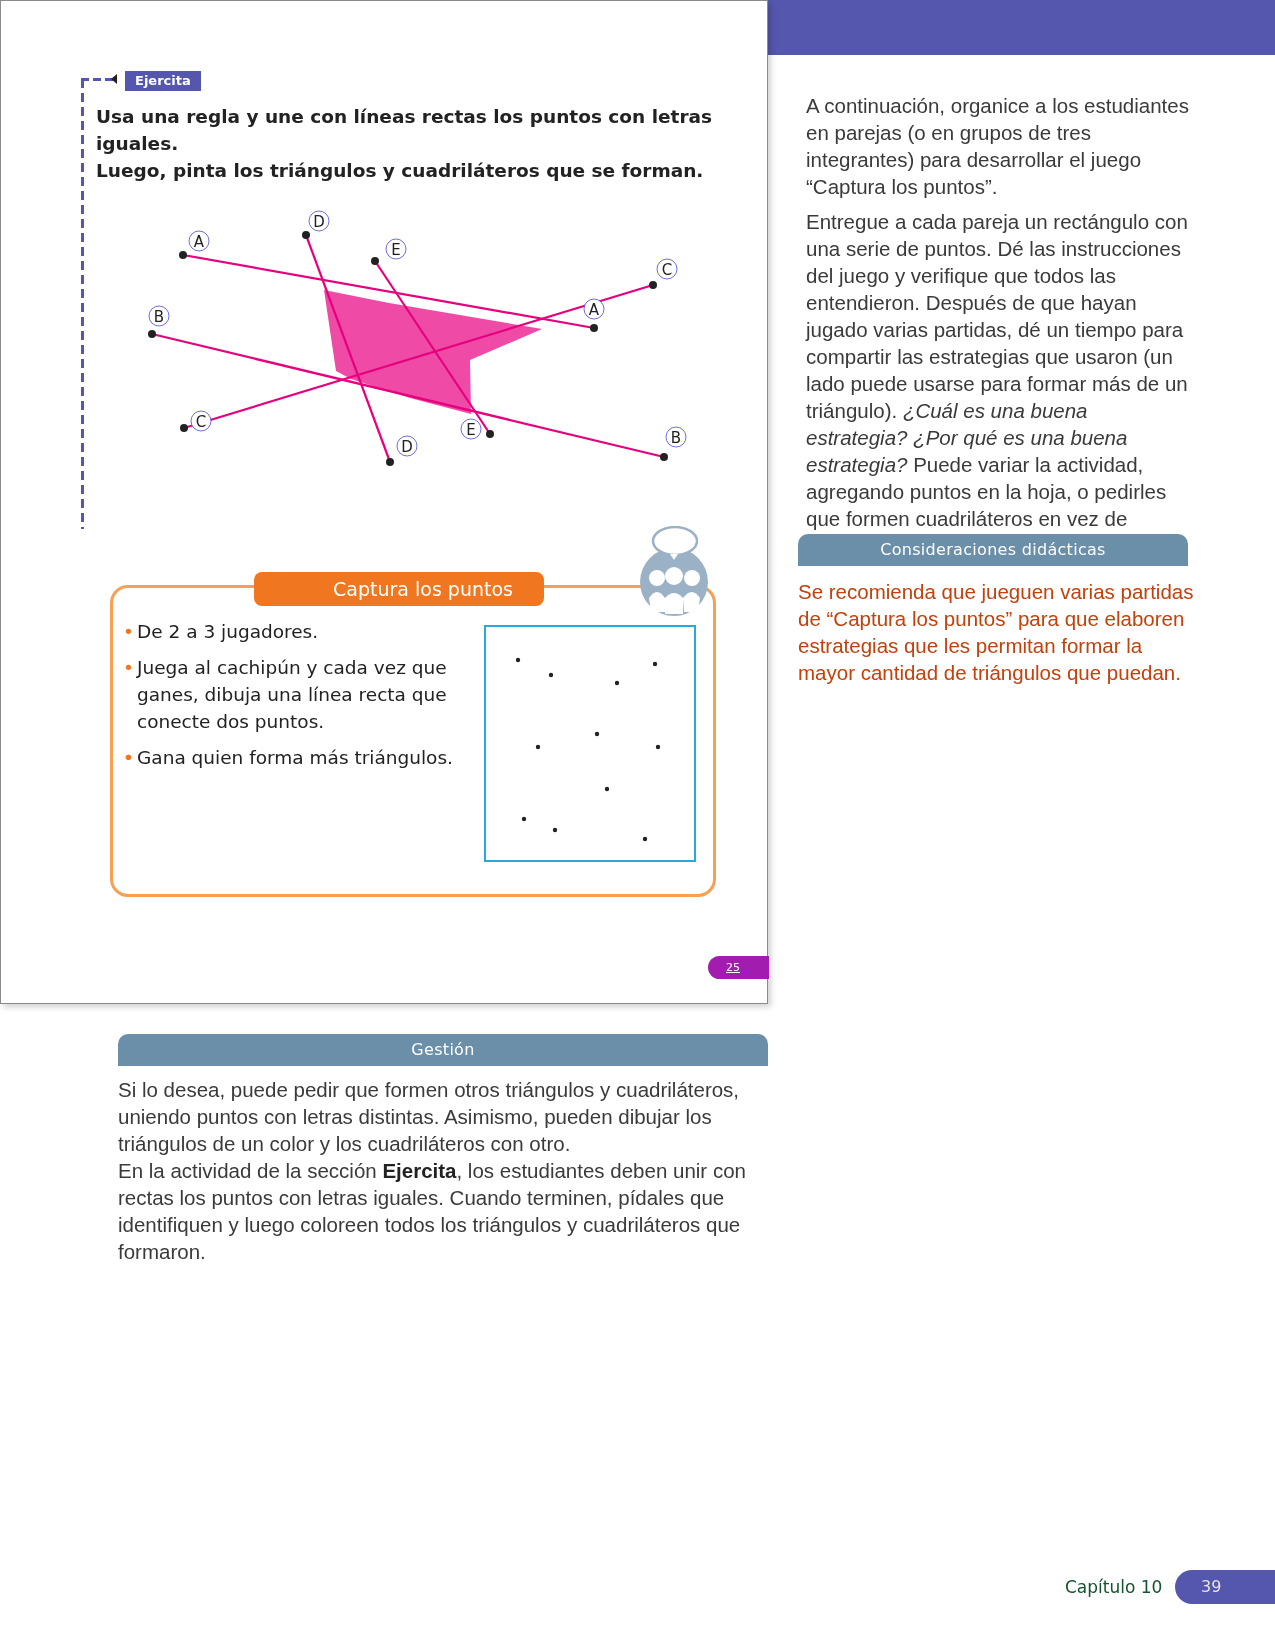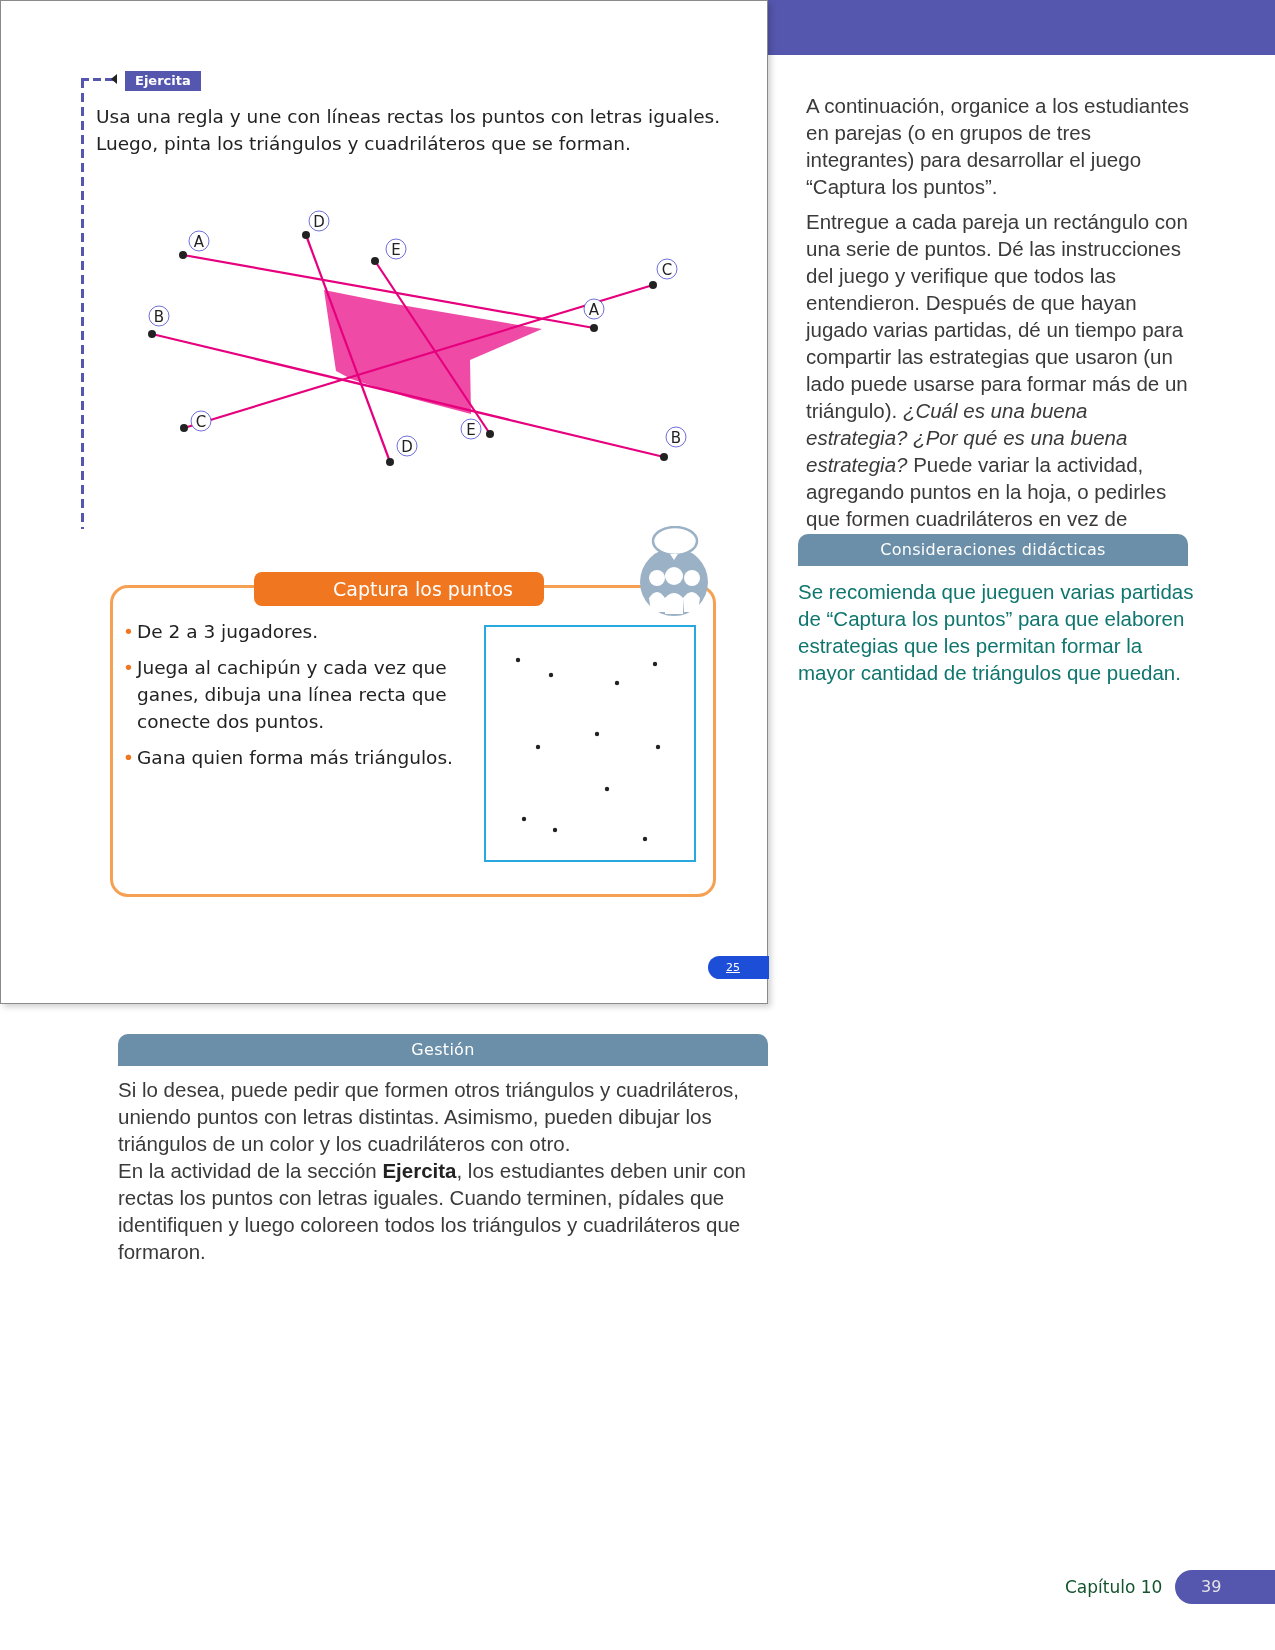--- a/index.html
+++ b/index.html
@@ -15,54 +15,54 @@
   .ejercita-rail { position: absolute; left: 80px; top: 78px; width: 3px; height: 450px;
     background: repeating-linear-gradient(to bottom, #5557ae 0 9px, transparent 9px 14px); }
   .ejercita-top { position: absolute; left: 80px; top: 77px; width: 32px; height: 3px;
     background: repeating-linear-gradient(to right, #5557ae 0 8px, transparent 8px 12px); }
   .ejercita-arrow { position: absolute; left: 110px; top: 73px; width: 0; height: 0;
     border-top: 5px solid transparent; border-bottom: 5px solid transparent; border-right: 6px solid #222; }
   .ejercita-tag { position: absolute; left: 124px; top: 70px; height: 20px; padding: 0 10px;
     background: #5557ae; color: #fff; font-family: "DejaVu Sans", sans-serif; font-weight: bold; font-size: 13px; line-height: 20px; }
 
   .instructions { position: absolute; left: 95px; top: 102px; width: 640px;
-    font-family: "DejaVu Sans", sans-serif; font-size: 18.5px; line-height: 27px; color: #222; }
+    font-family: "DejaVu Sans", sans-serif; font-size: 18.5px; line-height: 27px; color: #222; font-weight: bold; }
 
   .figure { position: absolute; left: 130px; top: 200px; width: 560px; height: 280px; }
 
   .game-box { position: absolute; left: 109px; top: 584px; width: 606px; height: 312px;
     border: 3px solid #f5a053; border-radius: 18px; }
   .game-title { position: absolute; left: 253px; top: 571px; width: 290px; height: 34px;
     background: #f07620; border-radius: 8px; color: #fff; text-align: center;
     font-size: 19px; line-height: 34px; padding-left: 48px; }
   .game-icon { position: absolute; left: 636px; top: 525px; width: 75px; height: 92px; }
 
   .rules { position: absolute; left: 122px; top: 617px; width: 350px; list-style: none;
     font-size: 18.5px; line-height: 27px; color: #222; }
   .rules li { position: relative; padding-left: 14px; margin-bottom: 9px; }
   .rules li .bullet { position: absolute; left: 0; top: 0; color: #f07620; }
 
   .dot-board { position: absolute; left: 483px; top: 624px; width: 212px; height: 237px;
     border: 2px solid #29a8e0; background: #fff; }
   .dot-board svg { position: absolute; left: 0; top: 0; }
 
   .page-num-small { position: absolute; left: 707px; top: 955px; width: 61px; height: 23px;
-    background: #1d4ed8; border-radius: 12px 0 0 12px; color: #fff; font-size: 11px; line-height: 23px; padding-left: 18px; text-decoration: underline; }
+    background: #a21caf; border-radius: 12px 0 0 12px; color: #fff; font-size: 11px; line-height: 23px; padding-left: 18px; text-decoration: underline; }
 
   
   .teacher-text { position: absolute; left: 798px; top: 84px; width: 400px;
     font-family: "Liberation Sans", sans-serif; font-size: 20.5px; line-height: 27px; color: #3a3a3a; }
   .teacher-text p { margin: 8px; }
   .teacher-text em { font-style: italic; }
 
   .section-header { position: absolute; height: 32px; background: #6b8fa8; color: #fff;
     border-radius: 10px 10px 0 0; text-align: center; font-size: 16px; line-height: 32px; letter-spacing: 0.3px; }
   .consid-header { left: 798px; top: 534px; width: 390px; }
   .consid-text { position: absolute; left: 798px; top: 578px; width: 400px;
-    font-family: "Liberation Sans", sans-serif; font-size: 20.5px; line-height: 27px; color: #0f766e; }
+    font-family: "Liberation Sans", sans-serif; font-size: 20.5px; line-height: 27px; color: #c2410c; }
 
   .gestion-header { left: 118px; top: 1034px; width: 650px; }
   .gestion-text { position: absolute; left: 118px; top: 1076px; width: 650px;
     font-family: "Liberation Sans", sans-serif; font-size: 20.5px; line-height: 27px; color: #3a3a3a; }
   .gestion-text b { font-weight: bold; color: #222; }
 
   .footer-chapter { position: absolute; left: 1065px; top: 1577px; font-size: 17px; color: #14532d; }
   .footer-page { position: absolute; left: 1175px; top: 1570px; width: 100px; height: 34px;
     background: #5557ae; border-radius: 17px 0 0 17px; color: #e5e5e5; font-size: 16px; line-height: 34px; padding-left: 26px; }
 </style>

